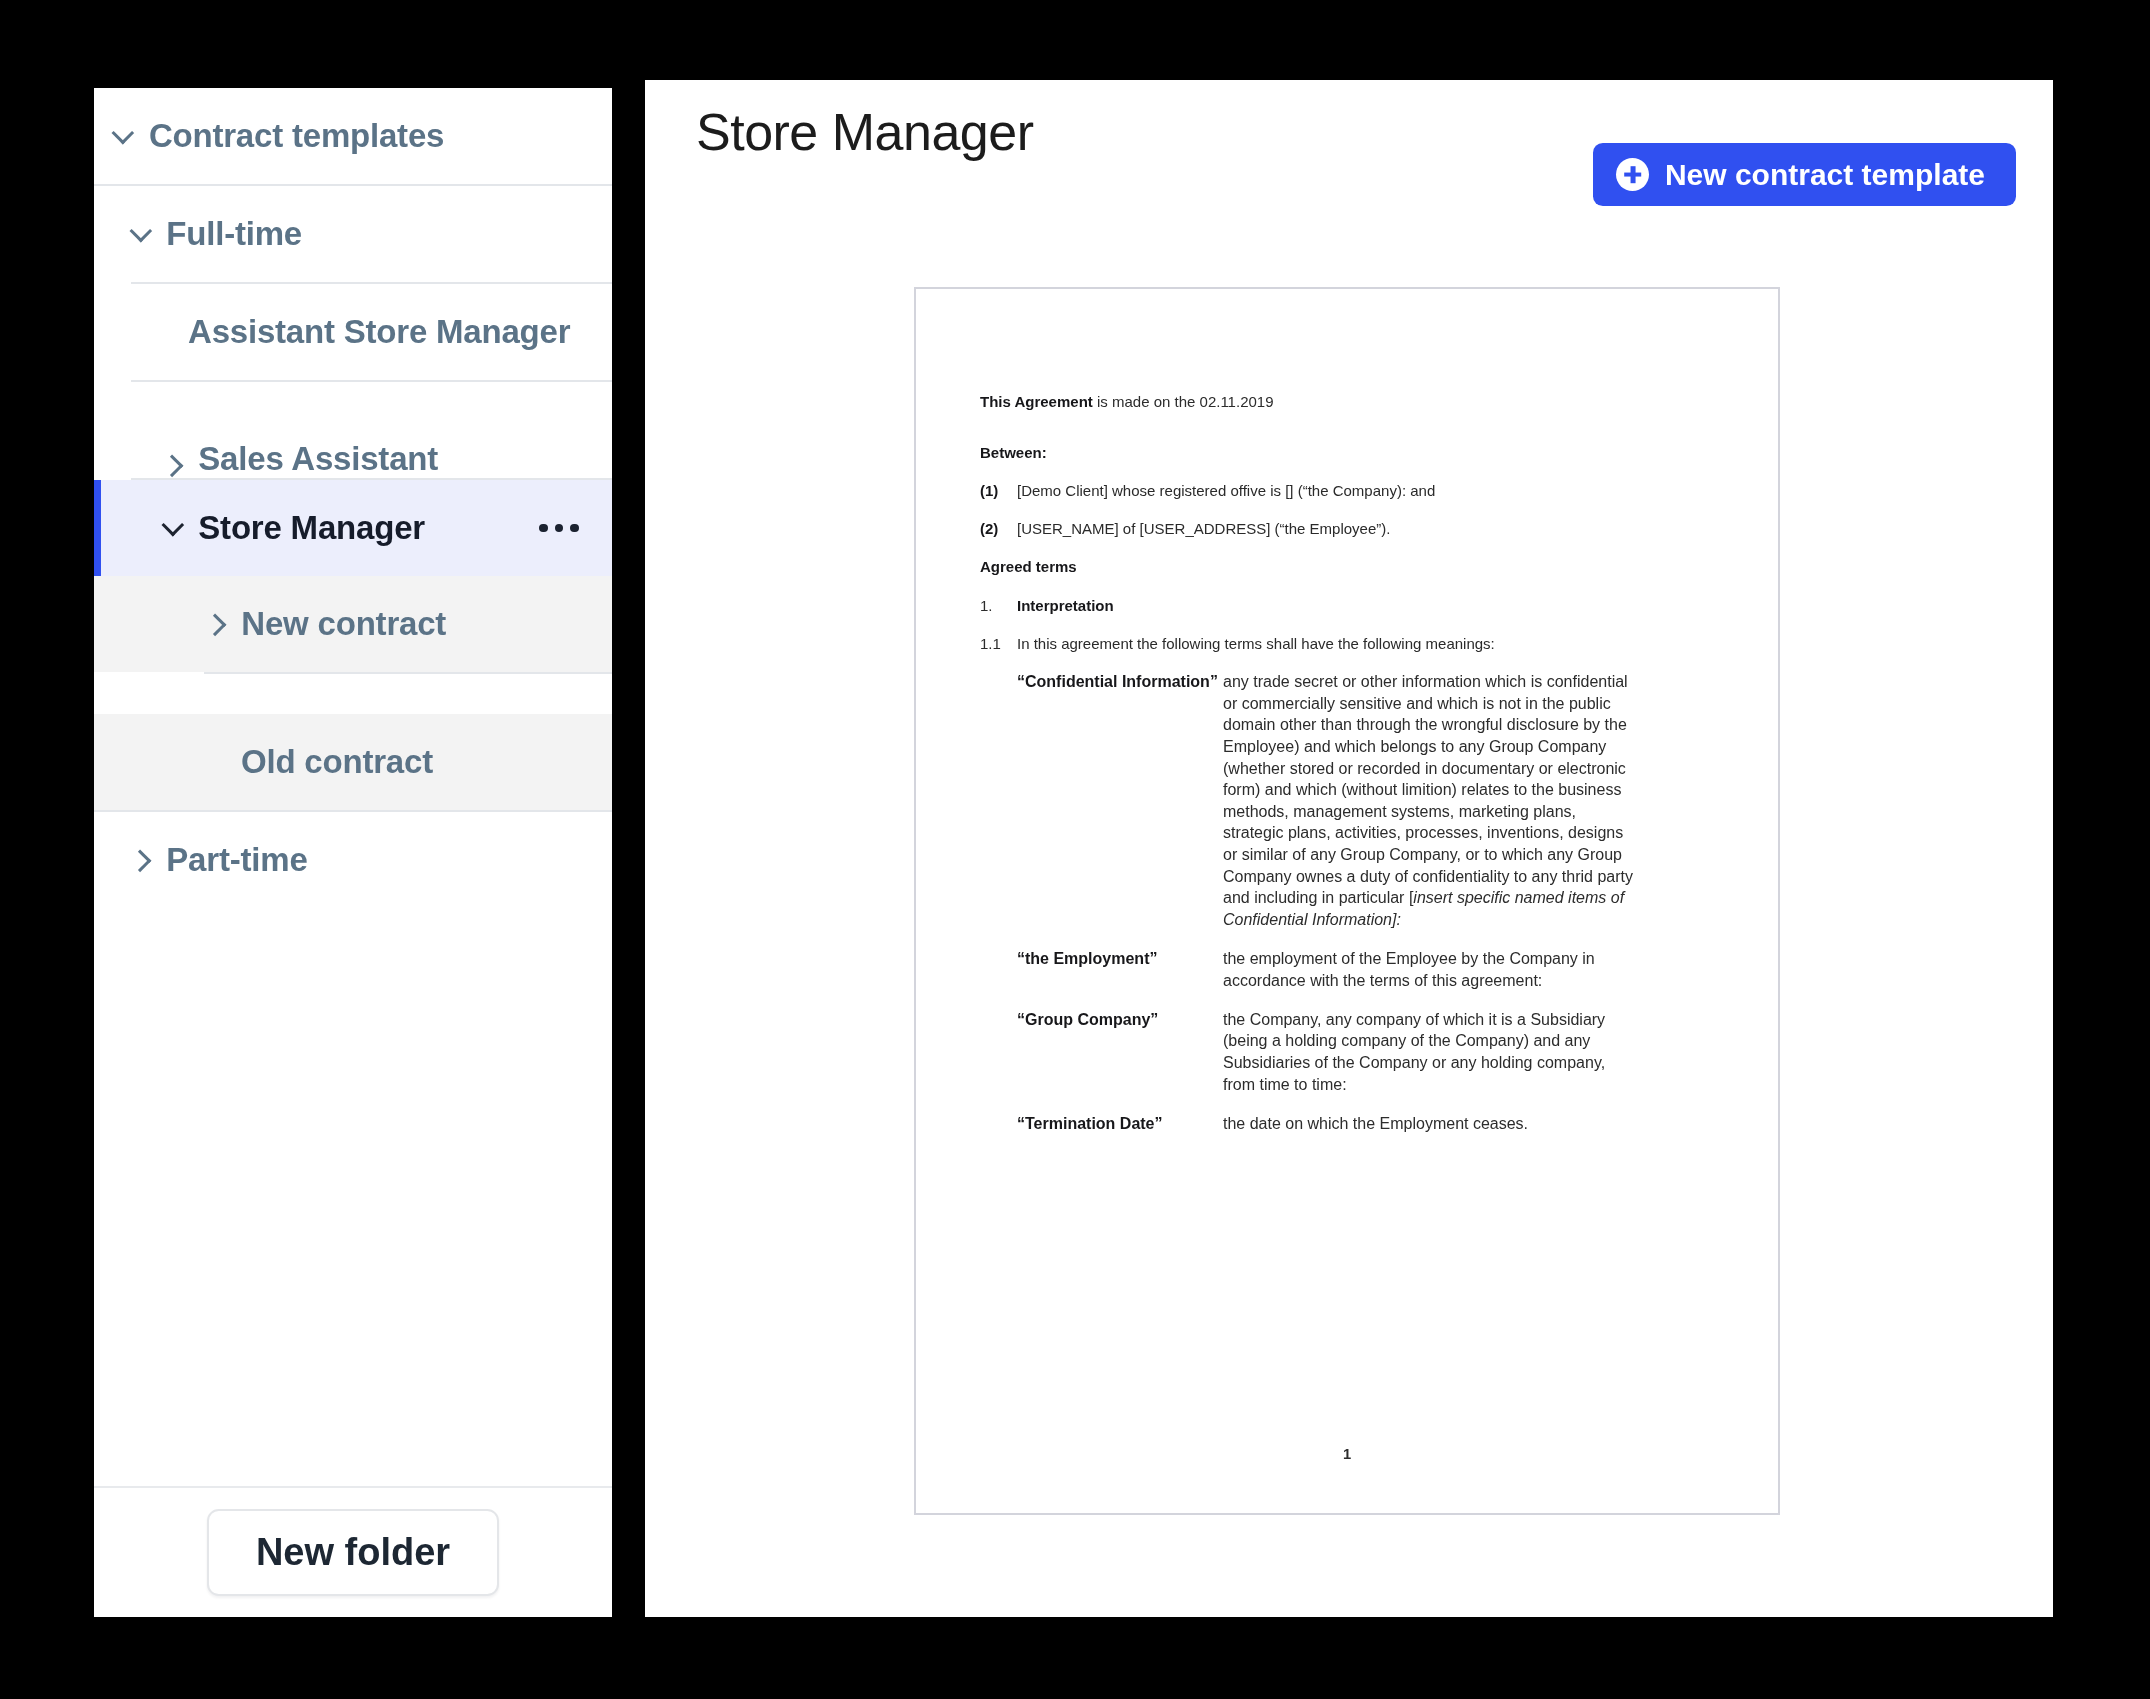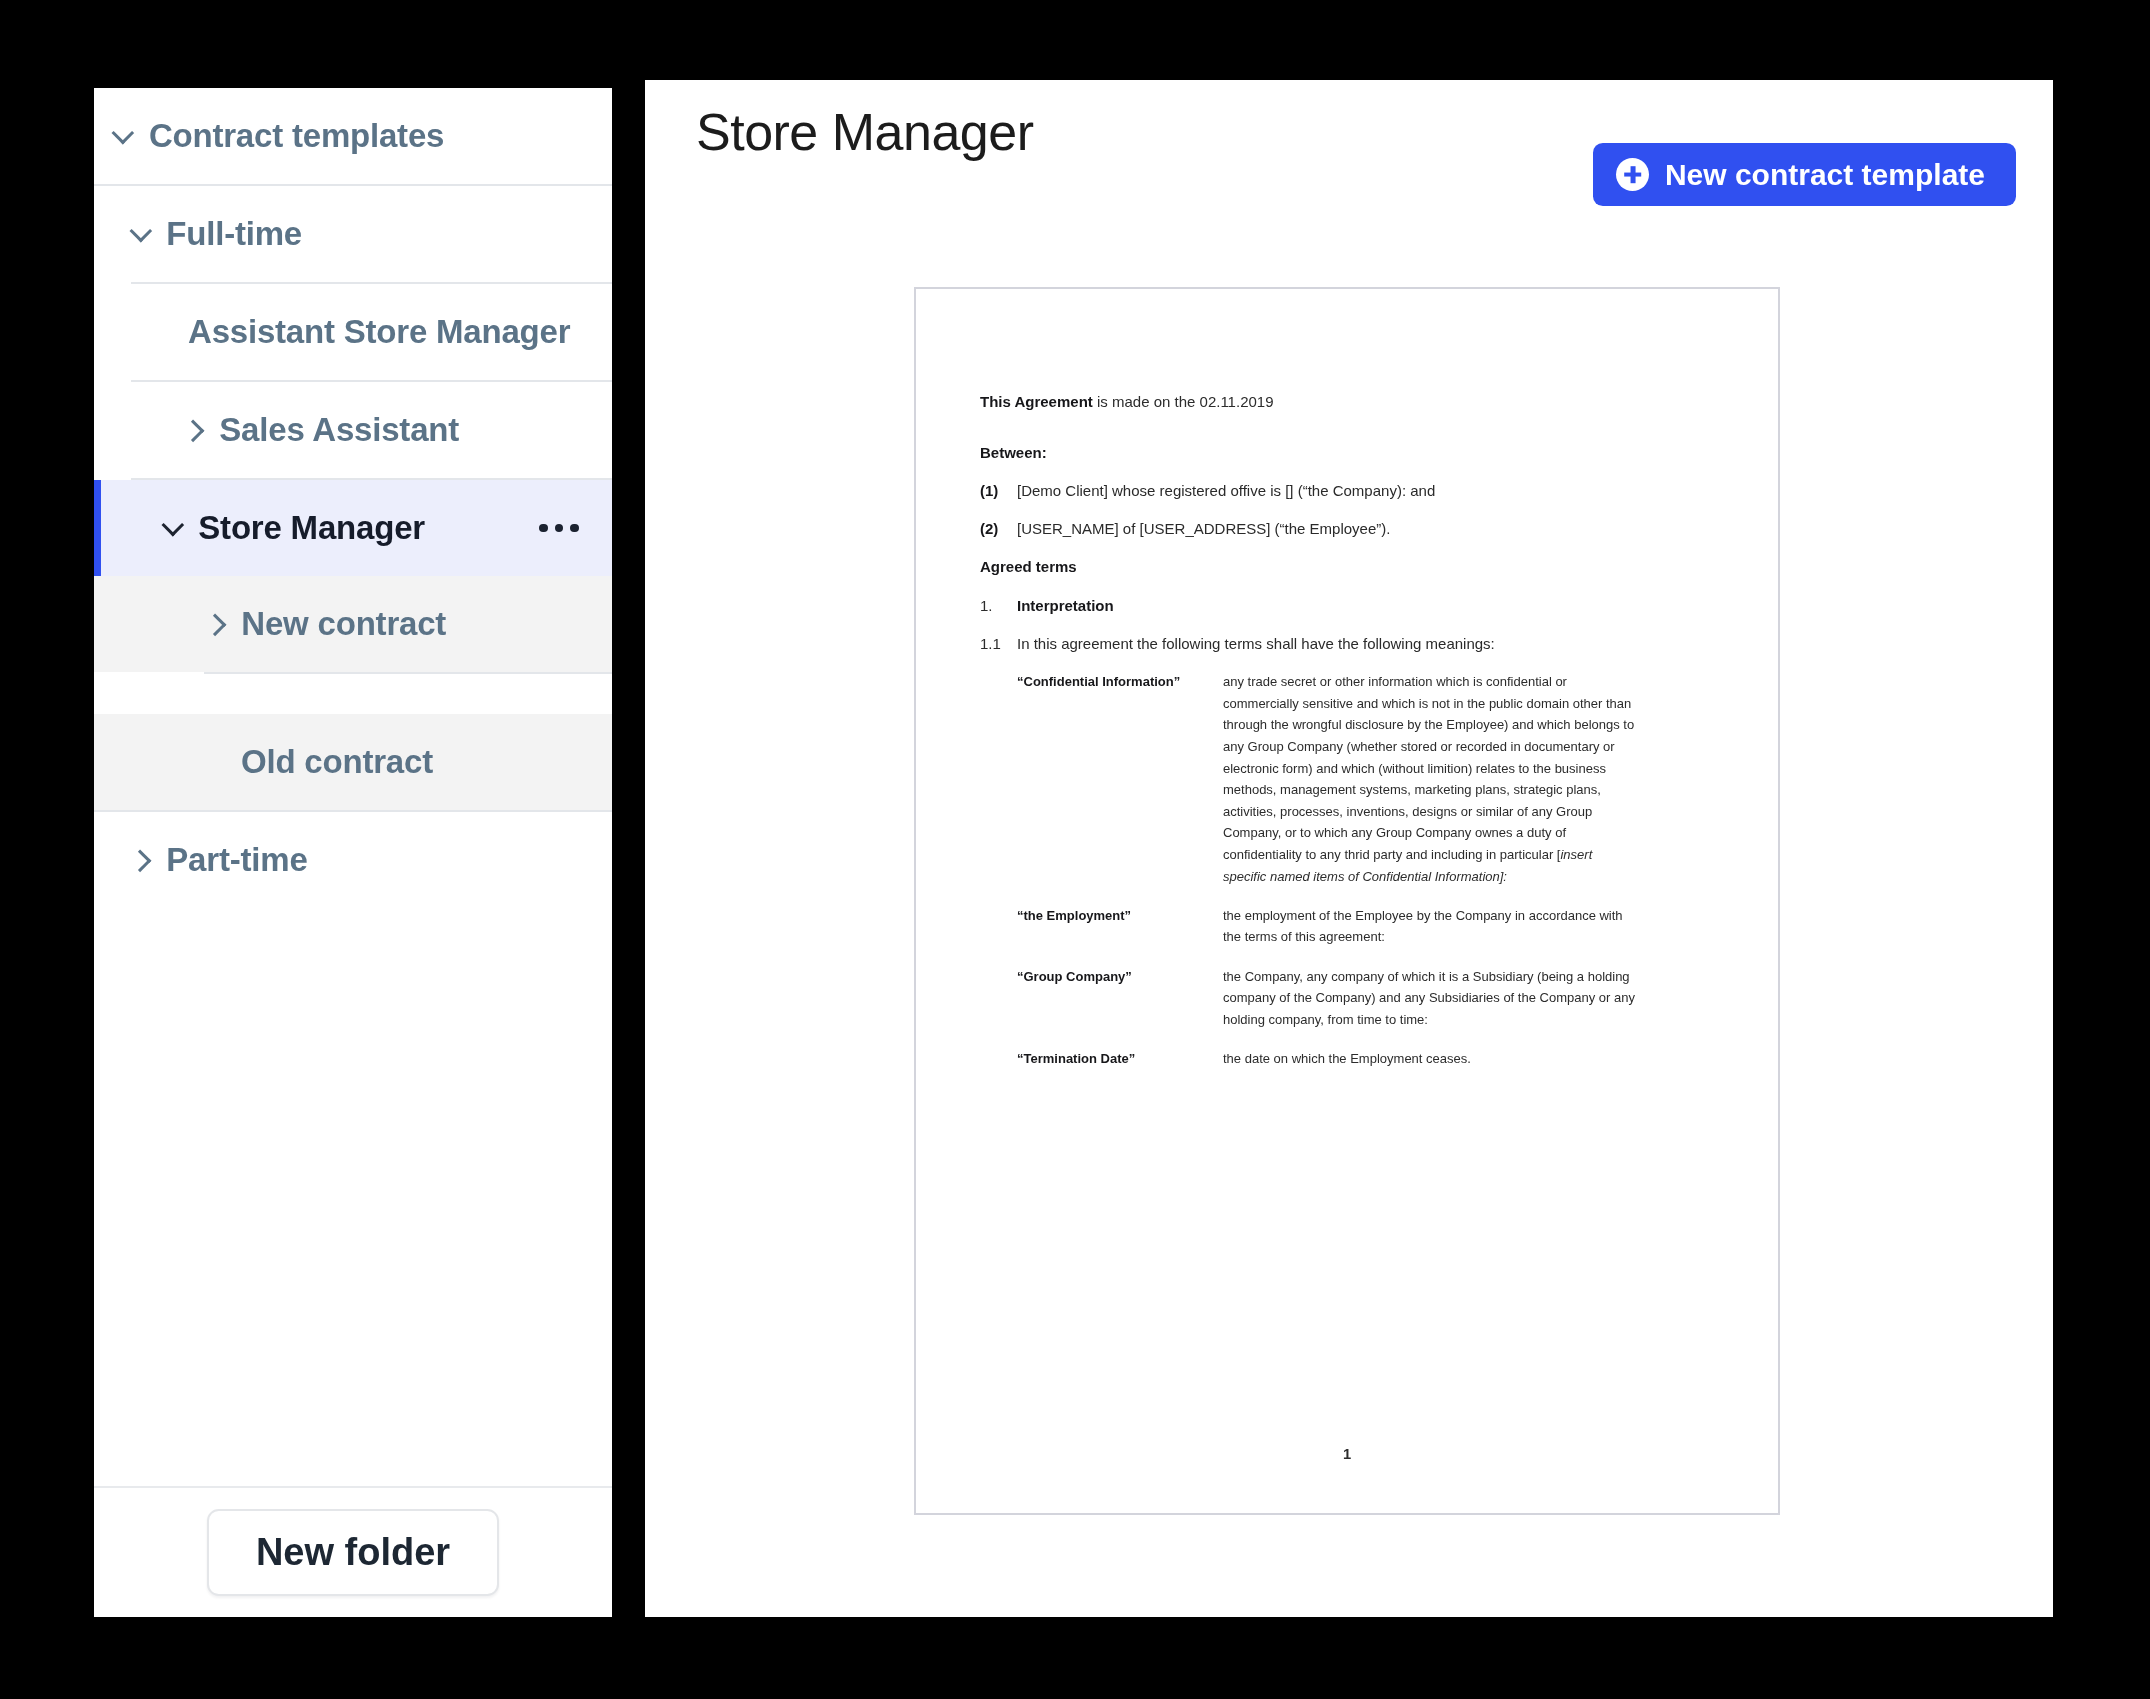--- a/index.html
+++ b/index.html
@@ -228,21 +228,21 @@
   .b { font-weight: 700; color: #17171a; }
   .i { font-style: italic; }
   .doc-gap-lg { height: 29px; }
   .doc-gap-md { height: 16.7px; }
 
   .numrow { display: flex; font-size: 15px; line-height: 21.6px; }
   .numrow .num { width: 37px; flex: 0 0 auto; font-weight: 700; color: #17171a; }
   .numrow .num.light { font-weight: 400; color: #2c2c2c; }
   .numrow .txt { flex: 1 1 auto; }
 
-  .defrow { display: flex; font-size: 13px; line-height: 21.6px; margin-bottom: 17.6px; }
+  .defrow { display: flex; font-size: 16px; line-height: 21.6px; margin-bottom: 17.6px; }
   .defrow .term {
     width: 206px; flex: 0 0 auto;
     font-weight: 700; color: #17171a;
   }
   .defrow .def { flex: 1 1 auto; max-width: 412px; color: #2c2c2c; }
 
   #doc-page-number {
     position: absolute;
     left: 0; right: 0;
     bottom: 51px;
@@ -269,21 +269,21 @@
       <span class="chev down"></span>
       <span class="label">Full-time</span>
     </div>
     <div class="rule indent1"></div>
 
     <div class="row lvl1-noarrow">
       <span class="label">Assistant Store Manager</span>
     </div>
     <div class="rule indent1"></div>
 
-    <div class="row lvl1" style="padding-left:88px;">
+    <div class="row lvl1" style="padding-left:67px;align-items:flex-end;">
       <span class="chev right"></span>
       <span class="label">Sales Assistant</span>
     </div>
     <div class="rule indent1"></div>
 
     <div class="row lvl1 selected" style="padding-left:67px;">
       <span class="chev down dark"></span>
       <span class="label">Store Manager</span>
       <span class="dots">
           <i></i>

